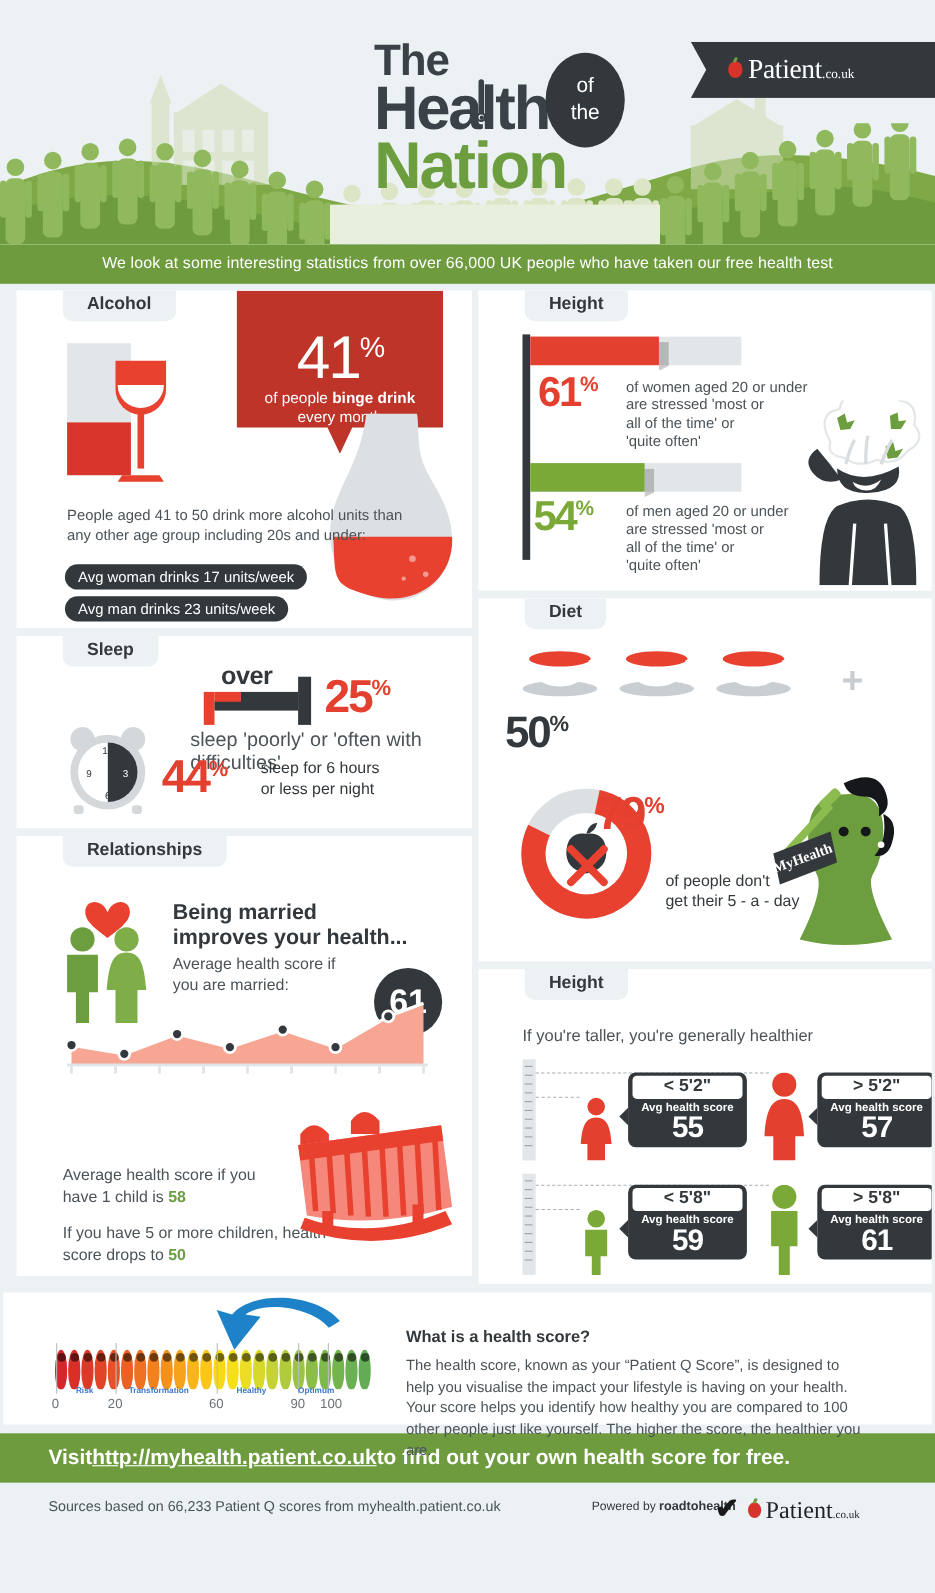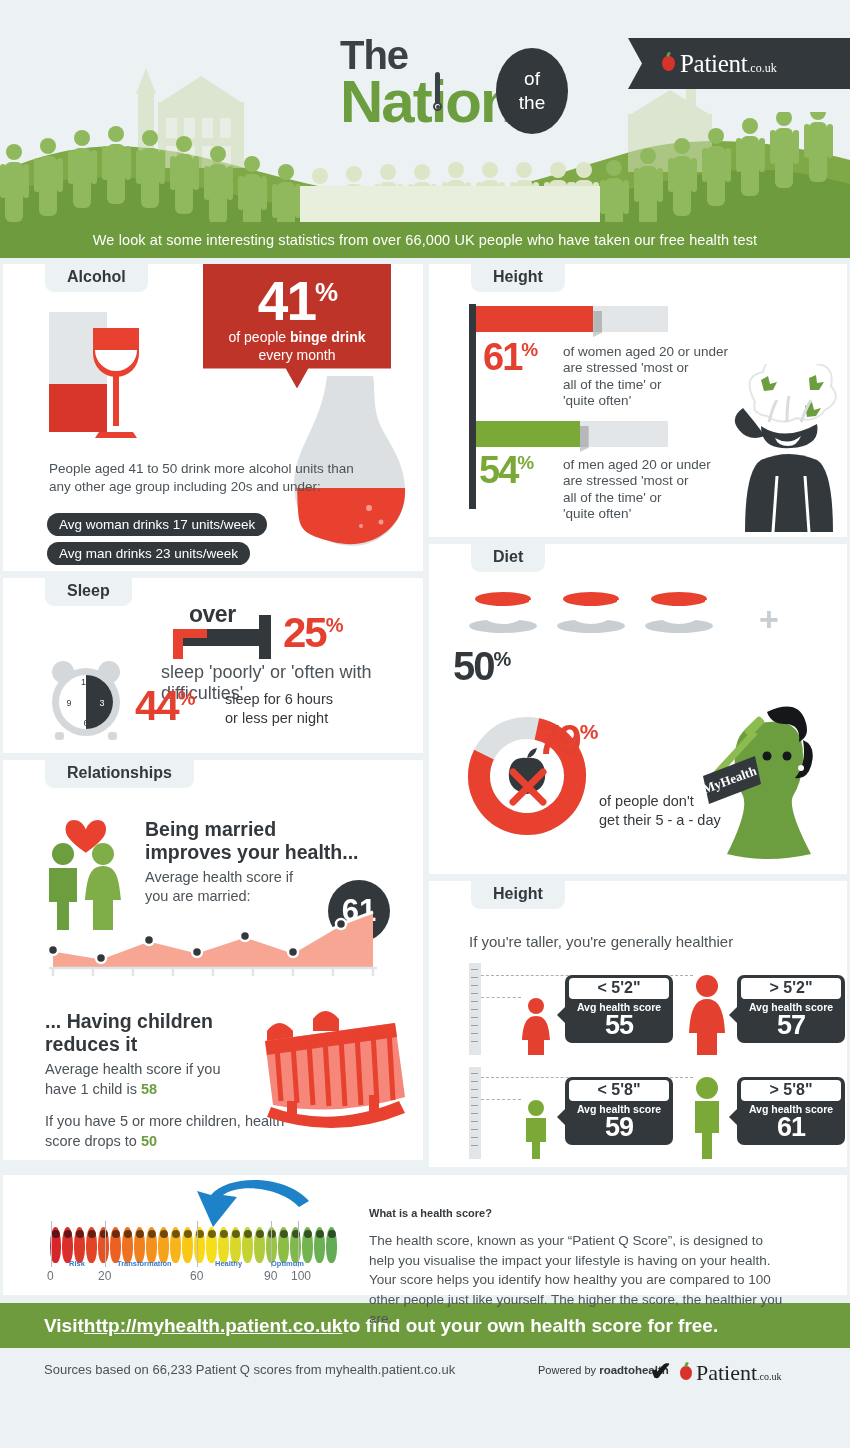--- a/index.html
+++ b/index.html
@@ -39,41 +39,41 @@
   .logo-apple { width: 13px; height: 15px; background: #D8332A; border-radius: 48% 48% 52% 52%; position: relative; margin-right: 5px; }
   .logo-apple:after { content:""; position:absolute; left:5px; top:-4px; width:3px; height:5px; background:#6C9E3F; border-radius:50% 0; transform: rotate(20deg); }
   .logo-text { color: #fff; font-family: "Liberation Serif", serif; font-size: 25px; letter-spacing: -.3px; }
   .logo-text small { font-size: 12px; letter-spacing: 0; }
   .subtitle-bar {
     height: 36px; background: #6D9B3E; color: #fff;
     display: flex; align-items: center; justify-content: center;
     font-size: 14.5px; letter-spacing: .1px;
   }
   
-  .grid { display: flex; gap: 6px; padding: 6px 3px 0 3px; justify-content: flex-end; }
+  .grid { display: flex; gap: 6px; padding: 6px 3px 0 15px; justify-content: flex-end; }
   .col { display: flex; flex-direction: column; gap: 7px; }
   .col-left { width: 420px; }
   .col-right { width: 418px; }
   .card { background: #fff; position: relative; }
   .tab {
     display: inline-block; background: #ECF1F4; border-radius: 0 0 9px 9px;
     padding: 4px 22px 6px 22px; font-size: 16px; font-weight: bold; color: #33383C;
     margin-left: 42px;
   }
   
   .alcohol { height: 307px; overflow: hidden; }
   .glass { position: absolute; left: 46px; top: 48px; width: 58px; height: 120px; background: #E3E6E8; }
   .glass .fill { position: absolute; left: 0; bottom: 0; width: 100%; height: 48px; background: #D9362B; }
   .wine { position: absolute; left: 84px; top: 60px; width: 58px; height: 118px; }
   .banner41 {
     position: absolute; left: 200px; top: 0; width: 188px; background: #BE3428; color: #fff;
     padding: 12px 12px 18px; text-align: center;
     clip-path: polygon(0 0, 100% 0, 100% 84%, 56% 84%, 50% 100%, 44% 84%, 0 84%);
   }
-  .banner41 .big { font-size: 55px; font-weight: bold; line-height: .92; letter-spacing: -2px; }
+  .banner41 .big { font-size: 55px; font-weight: normal; line-height: .92; letter-spacing: -2px; margin-top: 24px; }
   .banner41 .big sup { font-size: 26px; vertical-align: super; }
   .banner41 .sub { font-size: 14px; line-height: 1.28; padding: 2px 6px 6px; }
   .stomach { position: absolute; right: 10px; top: 112px; width: 148px; height: 175px; }
   .alc-note { position: absolute; left: 46px; top: 196px; width: 310px; font-size: 13.5px; color: #4B5358; line-height: 1.33; }
   .pill {
     position: absolute; left: 44px; background: #33383C; color: #fff;
     border-radius: 12px; padding: 4px 12px; font-size: 13.5px; white-space: nowrap;
   }
   
   .sleep { height: 175px; overflow: hidden; }
@@ -144,21 +144,21 @@
   
   .explainer { margin: 8px 3px 0; background: #fff; height: 120px; position: relative; }
   .scale { position: absolute; left: 42px; top: 40px; width: 255px; height: 66px; }
   .scale-people { position: absolute; left: 5px; top: 12px; display: flex; gap: 1px; }
   .sp { width: 11px; height: 36px; border-radius: 50% 50% 42% 42%; position: relative; }
   .sp:after { content:""; position:absolute; left:1.5px; top:3px; width:8px; height:8px; border-radius:50%; background:rgba(0,0,0,.55); }
   .scale-zone { position: absolute; font-size: 7.5px; font-weight: bold; color: #3C78C8; }
   .scale-tick { position: absolute; width: 1px; background: #B6BCC1; }
   .scale-num { position: absolute; font-size: 12px; color: #6A7278; }
   .arrow { position: absolute; left: 180px; top: 4px; width: 130px; height: 58px; }
-  .exp-h { position: absolute; left: 366px; top: 32px; font-size: 11px; font-weight: bold; color: #33383C; }
+  .exp-h { position: absolute; left: 366px; top: 32px; font-size: 15px; font-weight: bold; color: #33383C; }
   .exp-p { position: absolute; left: 366px; top: 56px; width: 420px; font-size: 13.5px; color: #4B5358; line-height: 1.45; }
   
   .visit { margin-top: 8px; height: 45px; background: #6D9B3E; color: #fff; display: flex; align-items: center; padding-left: 44px; font-size: 19px; font-weight: bold; }
   .visit u { text-decoration: underline; }
   .footer { height: 55px; background: #ECF1F4; position: relative; }
   .src { position: absolute; left: 44px; top: 14px; font-size: 13px; color: #4B5358; }
   .powered { position: absolute; left: 538px; top: 16px; font-size: 11px; color: #33383C; }
   .powered b { font-size: 11.5px; }
   .tick-mark { position: absolute; left: 650px; top: 8px; font-size: 26px; font-weight: bold; color: #1A1A1A; }
   .flogo { position: absolute; left: 680px; top: 12px; display: flex; align-items: center; }
@@ -351,20 +351,21 @@
           <rect x="0" y="52" width="6" height="34" rx="3"></rect>
           <rect x="23" y="52" width="6" height="34" rx="3"></rect>
         </g>
     </g>
     <rect x="300" y="74" width="300" height="36" fill="#E9EFDD"></rect>
   </svg>
 
   <div class="title-wrap">
     <div class="t-the">The</div>
     <div class="t-health">
+      <span>Health</span>
       <span class="thermo">
         <span class="stem"></span>
           <span class="bulb"></span>
           <span class="bulbin"></span>
       </span>
     </div>
     <div class="t-nation">Nation</div>
   </div>
   <div class="ofthe">
     <span>of</span>
@@ -481,24 +482,20 @@
             <line x1="50" y1="58" x2="50" y2="66"></line>
             <line x1="90" y1="58" x2="90" y2="66"></line>
           <line x1="130" y1="58" x2="130" y2="66"></line>
             <line x1="170" y1="58" x2="170" y2="66"></line>
             <line x1="210" y1="58" x2="210" y2="66"></line>
           <line x1="250" y1="58" x2="250" y2="66"></line>
             <line x1="290" y1="58" x2="290" y2="66"></line>
             <line x1="330" y1="58" x2="330" y2="66"></line>
         </g>
       </svg>
-      <div class="rel-h2">
-        <div>... Having children</div>
-        <div>reduces it</div>
-      </div>
       <div class="rel-t1">
         <span>Average health score if you have 1 child is </span><span class="gnum">58</span>
       </div>
       <div class="rel-t2">
         <span>If you have 5 or more children, health score drops to </span><span class="gnum">50</span>
       </div>
       <svg class="cradle" viewBox="0 0 152 130">
         <path d="M10 26 q12 -16 26 0 v12 h-26 Z" fill="#E8412F"></path>
         <path d="M56 14 q12 -16 26 0 v12 h-26 Z" fill="#E8412F"></path>
         <path d="M8 36 L138 18 L148 92 q-66 20 -132 8 Z" fill="#F5877B"></path>

